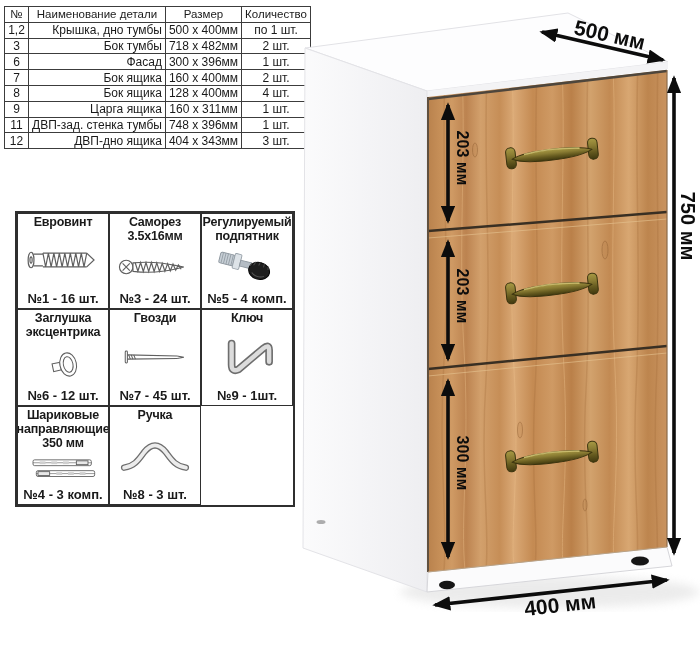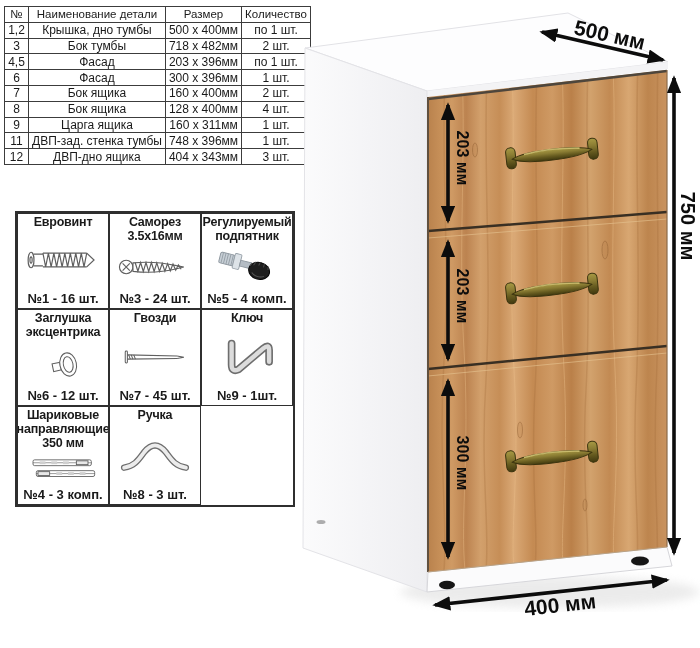--- a/index.html
+++ b/index.html
@@ -4,21 +4,21 @@
 <style>
   html,body{margin:0;padding:0;background:#ffffff;}
   body{position:relative;width:700px;height:648px;overflow:hidden;
        font-family:"Liberation Sans", sans-serif;color:#1a1a1a;}
 
   
   .parts-table{position:absolute;left:4px;top:6px;border-collapse:collapse;
                font-size:12px;line-height:1;}
   .parts-table td{border:1px solid #3c3c3c;height:14.8px;padding:0 3px;
                   text-align:center;white-space:nowrap;}
-  .parts-table td.name{text-align:center;}
+  .parts-table td.name{text-align:right;}
   .parts-table tr.hdr td{font-size:11.5px;}
   .col-num{width:24px;} .col-name{width:121px;} .col-size{width:71px;} .col-qty{width:52px;}
 
   
   .hw-grid{position:absolute;left:15px;top:211px;width:276px;
            display:grid;grid-template-columns:1fr 1fr 1fr;
            grid-template-rows:96px 97px 99px;border:2px solid #2f2f2f;}
   .hw-cell{border:1px solid #2f2f2f;display:flex;flex-direction:column;
            align-items:center;padding:2px 1px 2px;overflow:hidden;}
   .hw-title{font-weight:bold;font-size:12.5px;line-height:1.1;text-align:center;
@@ -51,26 +51,20 @@
     <td>1,2</td>
     <td class="name">Крышка, дно тумбы</td>
     <td>500 x 400мм</td>
     <td>по 1 шт.</td>
   </tr>
   <tr>
     <td>3</td>
     <td class="name">Бок тумбы</td>
     <td>718 x 482мм</td>
     <td>2 шт.</td>
-  </tr>
-  <tr>
-    <td>4,5</td>
-    <td class="name">Фасад</td>
-    <td>203 x 396мм</td>
-    <td>по 1 шт.</td>
   </tr>
   <tr>
     <td>6</td>
     <td class="name">Фасад</td>
     <td>300 x 396мм</td>
     <td>1 шт.</td>
   </tr>
   <tr>
     <td>7</td>
     <td class="name">Бок ящика</td>

